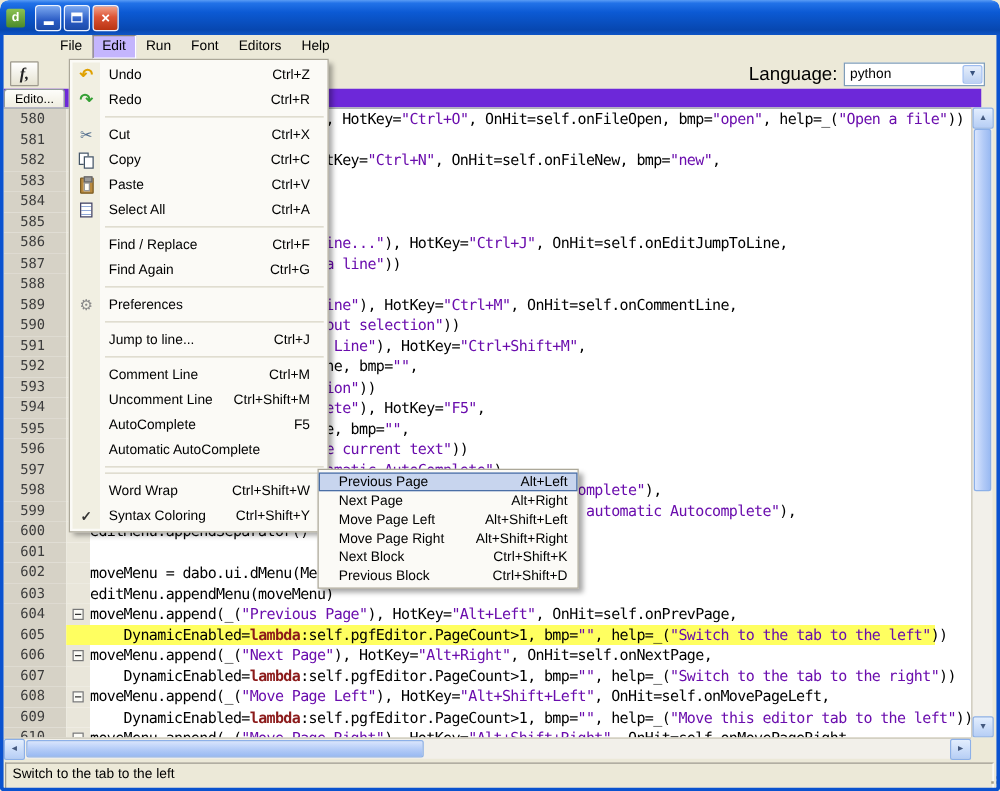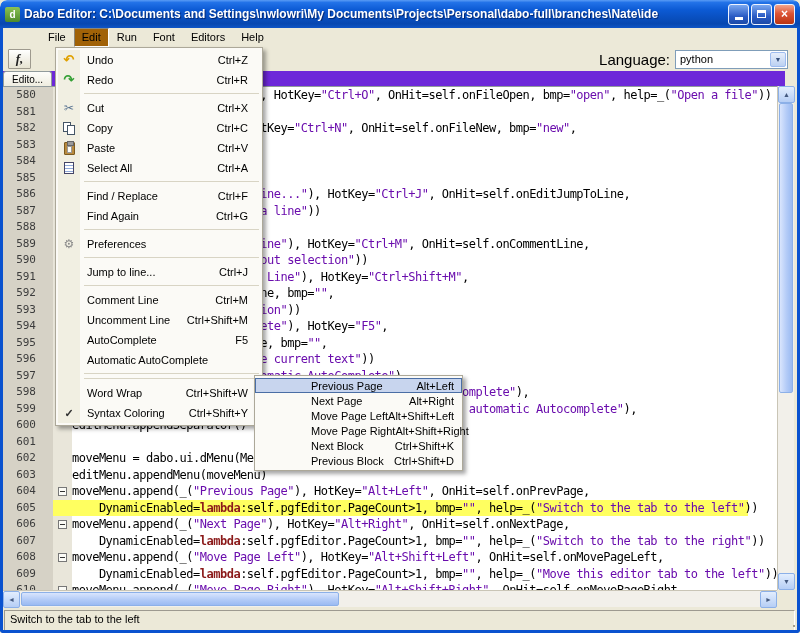--- a/index.html
+++ b/index.html
@@ -18,21 +18,21 @@
   .tb-btns{display:flex;gap:2px;margin-left:4px;flex:none;}
   .tb-btn{width:21px;height:21px;border:1px solid #eef3ff;border-radius:3px;display:flex;align-items:center;justify-content:center;
     background:linear-gradient(#7ba8f0,#2a5bc4 60%,#1c4aa8);color:#fff;font-size:12px;font-weight:bold;}
   .tb-btn.min i{display:block;width:8px;height:3px;background:#fff;margin-top:9px;}
   .tb-btn.max i{display:block;width:9px;height:8px;border:1px solid #fff;border-top-width:3px;}
   .tb-btn.close{background:linear-gradient(#f2a58c,#dd5435 45%,#b93412);}
 
   
   .menubar{position:absolute;top:28px;left:3px;right:3px;height:19px;background:#ece9d8;display:flex;align-items:stretch;padding-left:2px;z-index:20;margin-left:35px;}
   .mb-item{padding:3px 8px 0;font-size:11px;color:#000;}
-  .mb-item.open{background:#a16207;border:1px solid;border-color:#8a867a #fff #fff #8a867a;padding:2px 7px 0;}
+  .mb-item.open{background:#c4b5fd;border:1px solid;border-color:#8a867a #fff #fff #8a867a;padding:2px 7px 0;}
 
   
   .toolbar{position:absolute;top:47px;left:3px;right:3px;height:24px;background:#ece9d8;display:flex;align-items:center;}
   .fn-button{margin-left:5px;width:23px;height:20px;border:1px solid #9e9a8e;border-radius:1px;background:linear-gradient(#ffffff,#e6e3d2);
     font:italic bold 13px "Liberation Serif",serif;color:#222;display:flex;align-items:center;justify-content:center;}
   .tb-spacer{flex:1;}
   .lang-label{font-size:15px;margin-right:5px;color:#000;}
   .combo{width:113px;height:19px;background:#fff;border:1px solid #7f9db9;position:relative;font-size:11px;
     display:flex;align-items:center;padding-left:4px;margin-right:9px;}
   .combo-btn{position:absolute;right:1px;top:1px;bottom:1px;width:16px;border:1px solid #9ebcf0;border-radius:2px;
@@ -75,21 +75,21 @@
     padding:2px 16px 0 5px;position:relative;white-space:nowrap;overflow:hidden;}
   .grip{position:absolute;right:2px;bottom:3px;width:2px;height:2px;background:#a19d8b;
     box-shadow:4px 0 #a19d8b,8px 0 #a19d8b,4px -4px #a19d8b,8px -4px #a19d8b,8px -8px #a19d8b;}
 
   
   .menu{position:absolute;background:#fbfaf6;border:1px solid #aca899;box-shadow:3px 3px 4px rgba(0,0,0,.35);padding:2px 0;}
   #edit-menu{left:55px;top:47px;width:208px;z-index:30;}
   #edit-menu::before{content:"";position:absolute;left:2px;top:2px;bottom:2px;width:22px;background:#f1efe2;}
   #move-submenu{left:254px;top:375px;width:209px;z-index:31;}
   .menu-item{display:flex;align-items:center;height:20px;font-size:11px;position:relative;color:#000;}
-  .menu-item.small{height:15px;padding-left:40px;}
+  .menu-item.small{height:15px;}
   .menu-item.selected{background:var(--selection-color,#c8d5ee);outline:1px solid var(--selection-border,#4a6ea5);outline-offset:-1px;}
   .mi-gutter{width:26px;flex:none;display:flex;align-items:center;justify-content:center;}
   .mi-label{flex:1;padding-left:5px;white-space:nowrap;}
   .menu-item.small .mi-label{padding-left:16px;}
   .mi-short{margin-left:auto;padding-right:14px;white-space:nowrap;}
   .menu-item.small .mi-short{padding-right:8px;}
   .mi-arrow{position:absolute;right:5px;font-size:7px;color:#000;}
   .mi-check{font-size:11px;font-weight:bold;color:#333;}
   .menu-sep{height:1px;background:#d8d4c4;margin:3px 3px 4px 28px;}
   .ic{width:17px;height:16px;display:flex;align-items:center;justify-content:center;font-size:13px;line-height:16px;}
@@ -106,21 +106,20 @@
   .ic-paste::after{content:"";position:absolute;left:2px;top:-2px;width:5px;height:3px;background:#9a9a9a;border:1px solid #666;}
   .ic-select-all{width:10px;height:12px;border:1px solid #446;background:repeating-linear-gradient(180deg,#fff 0 2px,#8fa8d8 2px 3px);}
 </style>
 </head>
 <body>
 
 <div class="window">
 
   <div class="titlebar">
     <span class="app-icon">d</span>
-    <span class="title-text">Dabo Editor: C:\Documents and Settings\nwlowri\My Documents\Projects\Personal\dabo-full\branches\Nate\ide</span>
     <span class="tb-btns">
       <span class="tb-btn min">
           <i></i>
         </span>
       <span class="tb-btn max">
           <i></i>
         </span>
       <span class="tb-btn close">
           <span>×</span>
         </span>

